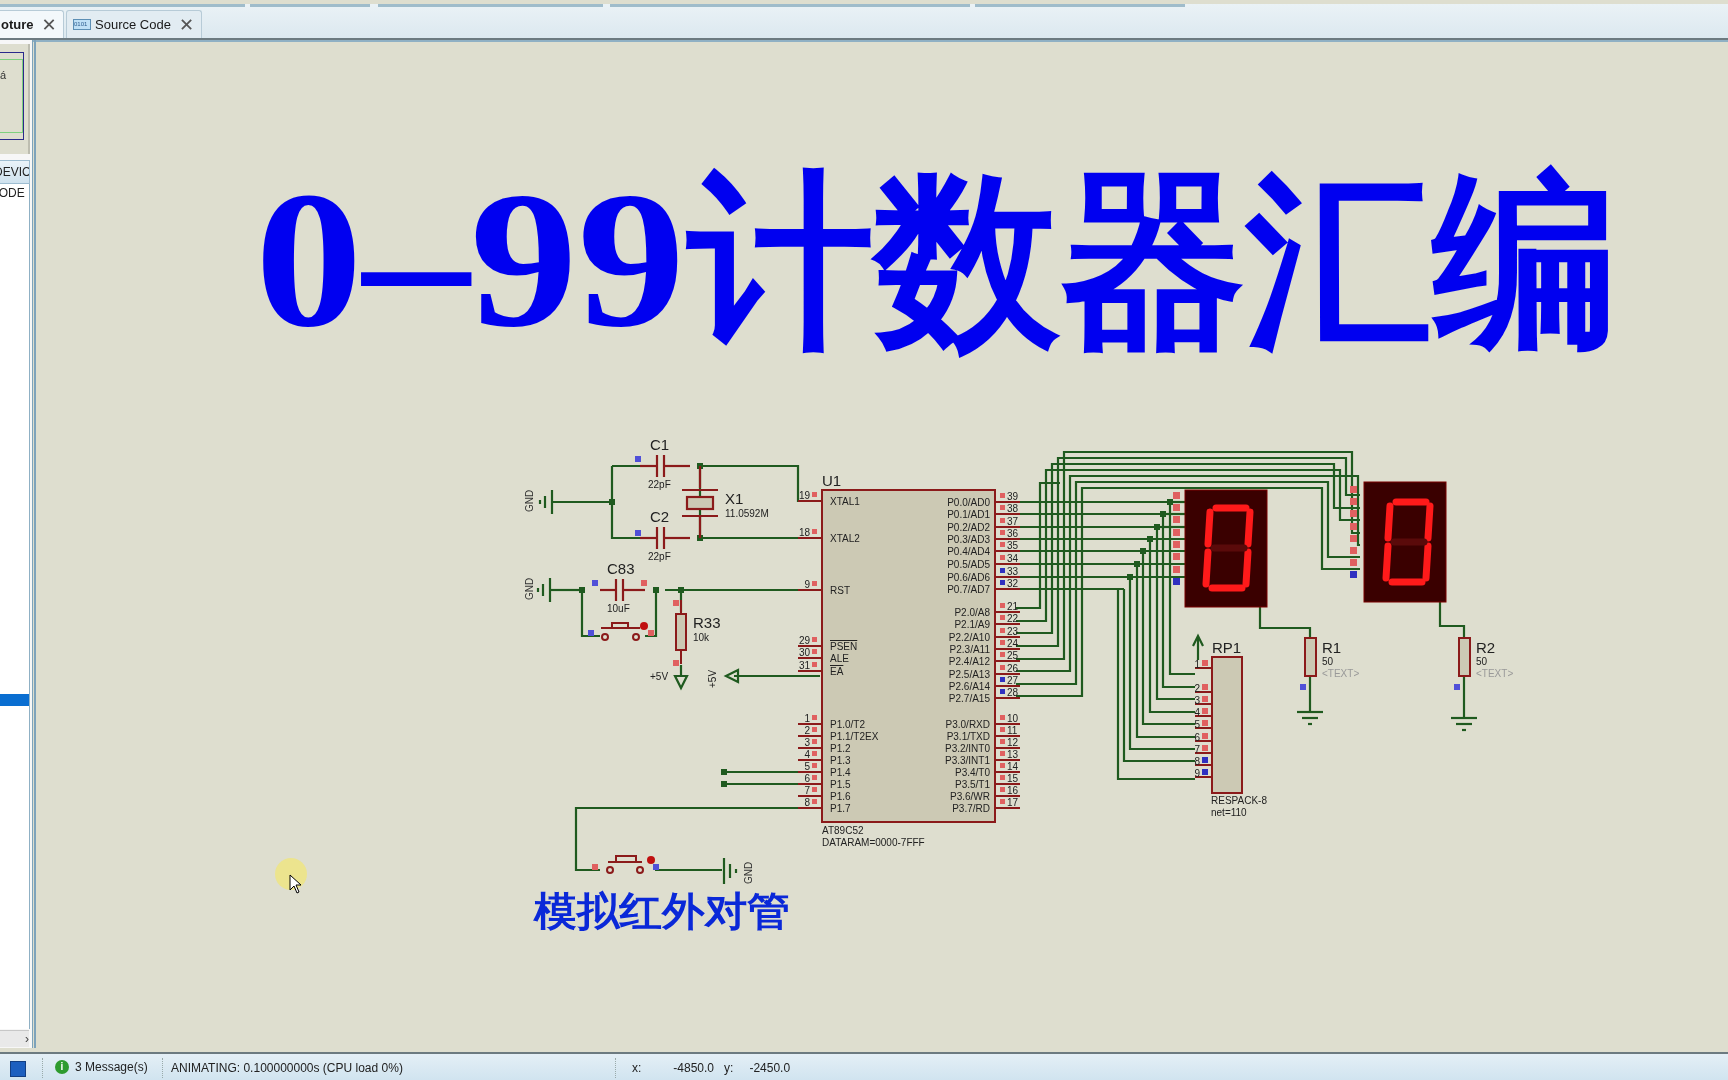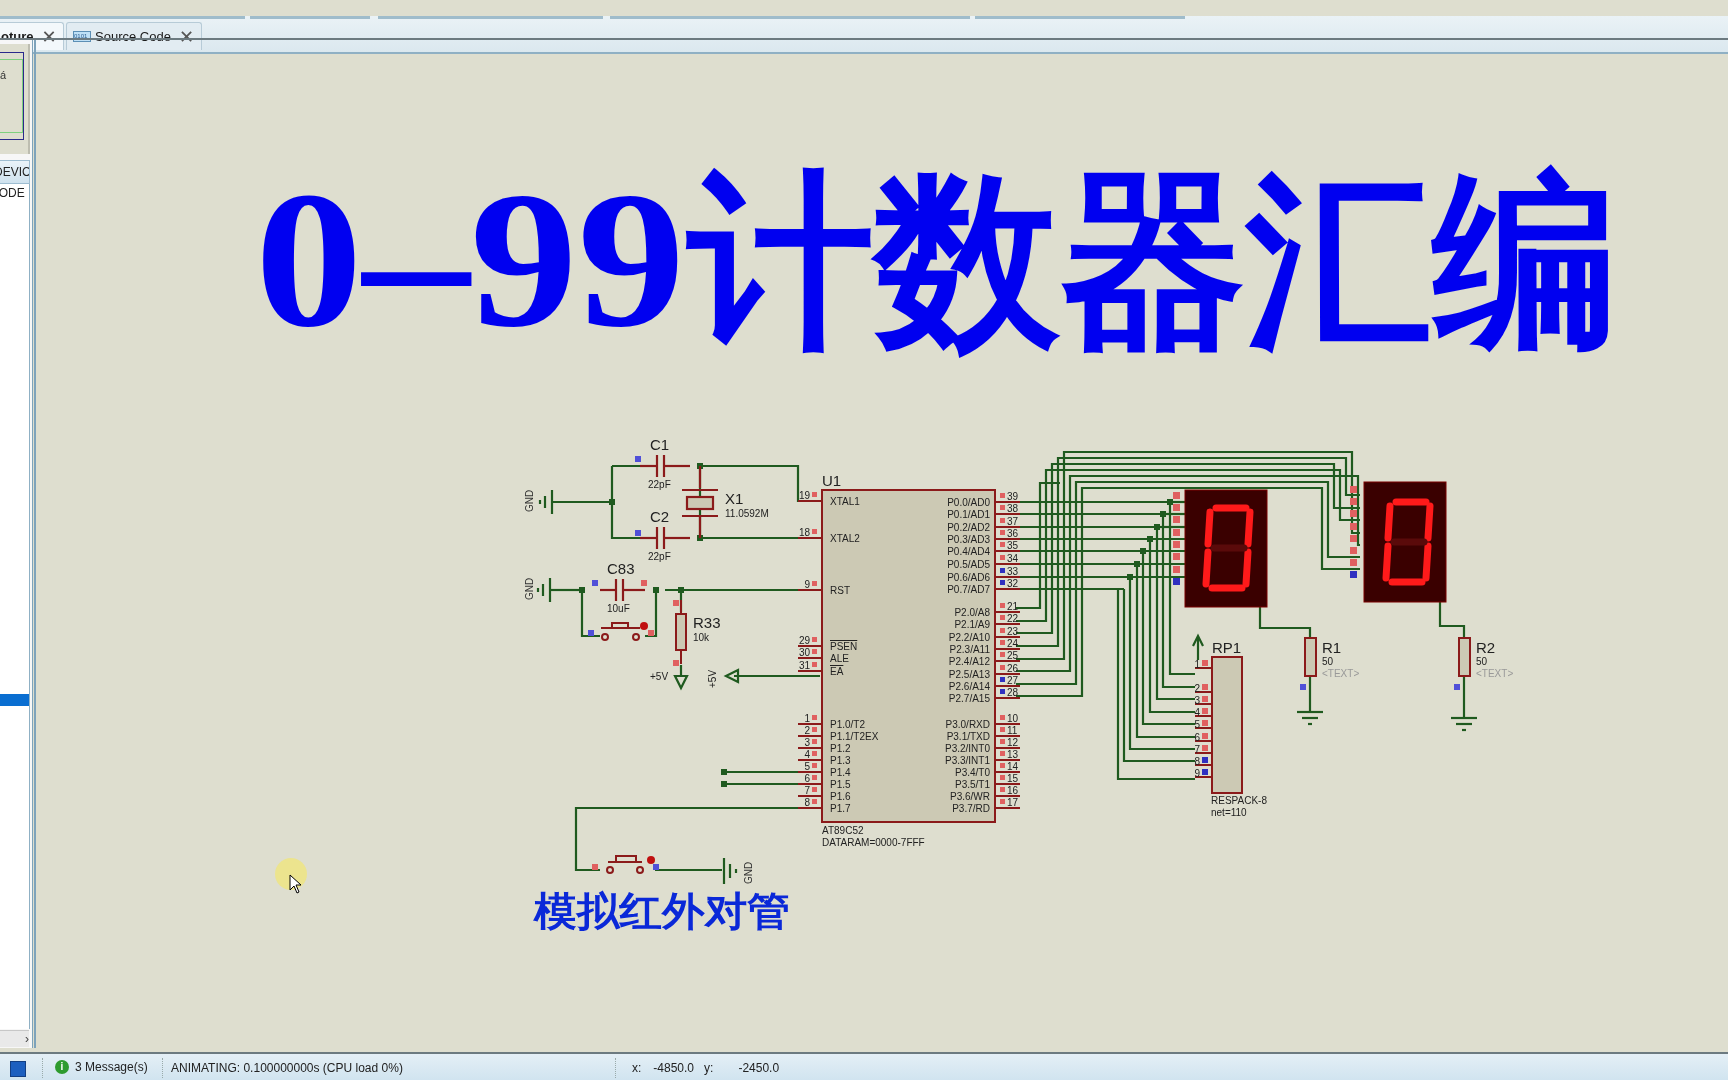--- a/index.html
+++ b/index.html
@@ -1,17 +1,17 @@
 <!DOCTYPE html>
 <html><head>
 <meta charset="utf-8">
 <style>
   html,body{margin:0;padding:0;}
   body{width:1728px;height:1080px;overflow:hidden;background:#dedecf;font-family:"Liberation Sans",sans-serif;position:relative;}
-  .tabbar{position:absolute;left:0;top:16px;width:1728px;height:36px;background:linear-gradient(#eaf2f6,#dbe8ef);border-bottom:2px solid #8fb0c4;}
+  .tabbar{position:absolute;left:0;top:4px;width:1728px;height:36px;background:linear-gradient(#eaf2f6,#dbe8ef);border-bottom:2px solid #8fb0c4;}
   .tabbar-topstrip{position:absolute;left:0;top:0;height:3px;width:1728px;}
   .tabbar-topstrip span{position:absolute;top:0;height:3px;background:#9fbccb;}
   .tab{position:absolute;top:6px;height:28px;display:flex;align-items:center;font-size:13px;color:#1a1a1a;border:1px solid #b7cbd7;border-bottom:none;border-radius:3px 3px 0 0;box-sizing:border-box;padding:0 6px;}
   .tab.active{background:#f3f8fb;font-weight:bold;left:-20px;width:84px;padding-left:20px;}
   .tab.inactive{background:#e2ecf2;left:66px;width:136px;}
   .tab .close{margin-left:8px;font-size:18px;color:#555;font-weight:normal;line-height:1;}
   .tab .src-icon{display:inline-block;width:16px;height:9px;background:#bfe0f6;border:1px solid #5c8fb5;margin-right:4px;font-size:6px;line-height:9px;color:#2c5c8e;overflow:hidden;}
   .canvas-border{position:absolute;left:0;top:38px;width:1728px;height:2px;background:#6c7a80;}
   .left-panel{position:absolute;left:0;top:40px;width:32px;height:1008px;background:#f7f7f7;border-right:1px solid #7ea3bb;}
   .overview{position:absolute;left:0;top:44px;width:28px;height:110px;background:#dedecf;border-right:2px solid #bdbdb0;}
@@ -541,17 +541,17 @@
   <div class="sb-sep" style="left:42px"></div>
   <div class="msg">
     <span class="info-icon">i</span>
     <span>3 Message(s)</span>
   </div>
   <div class="sb-sep" style="left:162px"></div>
   <div class="anim">ANIMATING: 0.100000000s (CPU load 0%)</div>
   <div class="sb-sep" style="left:615px"></div>
   <div class="coords">
     <span>x:</span>
-    <span style="margin-left:2px">-4850.0</span>
+    <span style="margin-left:22px">-4850.0</span>
     <span>y:</span>
-    <span style="margin-left:15px">-2450.0</span>
+    <span style="margin-left:6px">-2450.0</span>
   </div>
 </div>
 
 </body></html>

